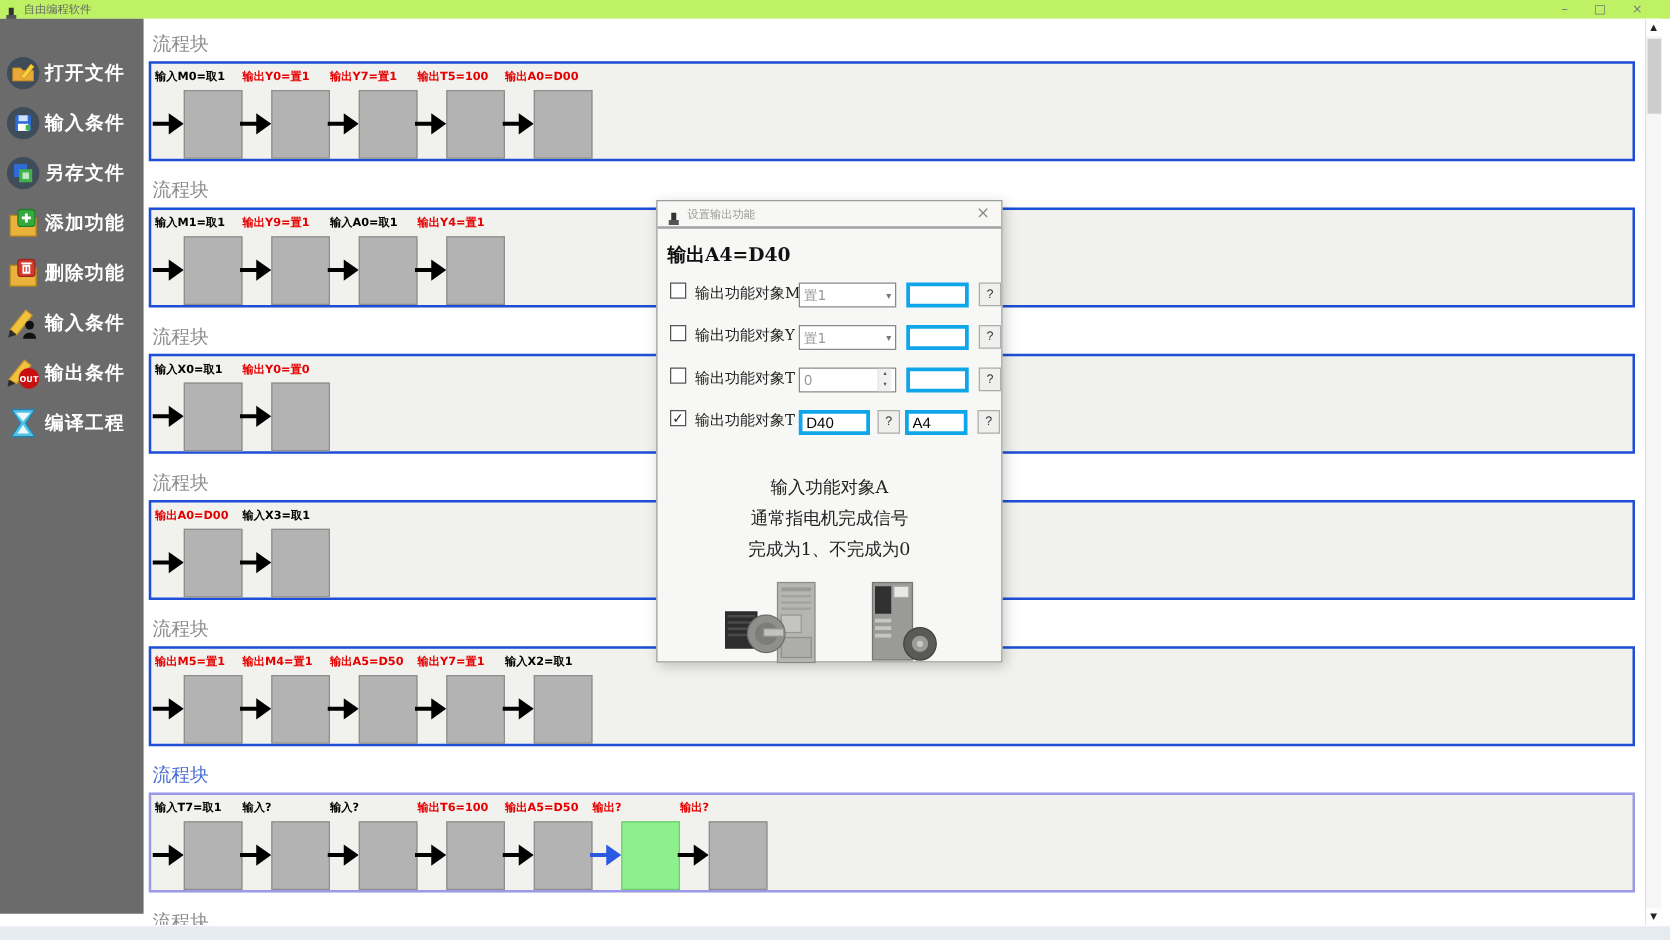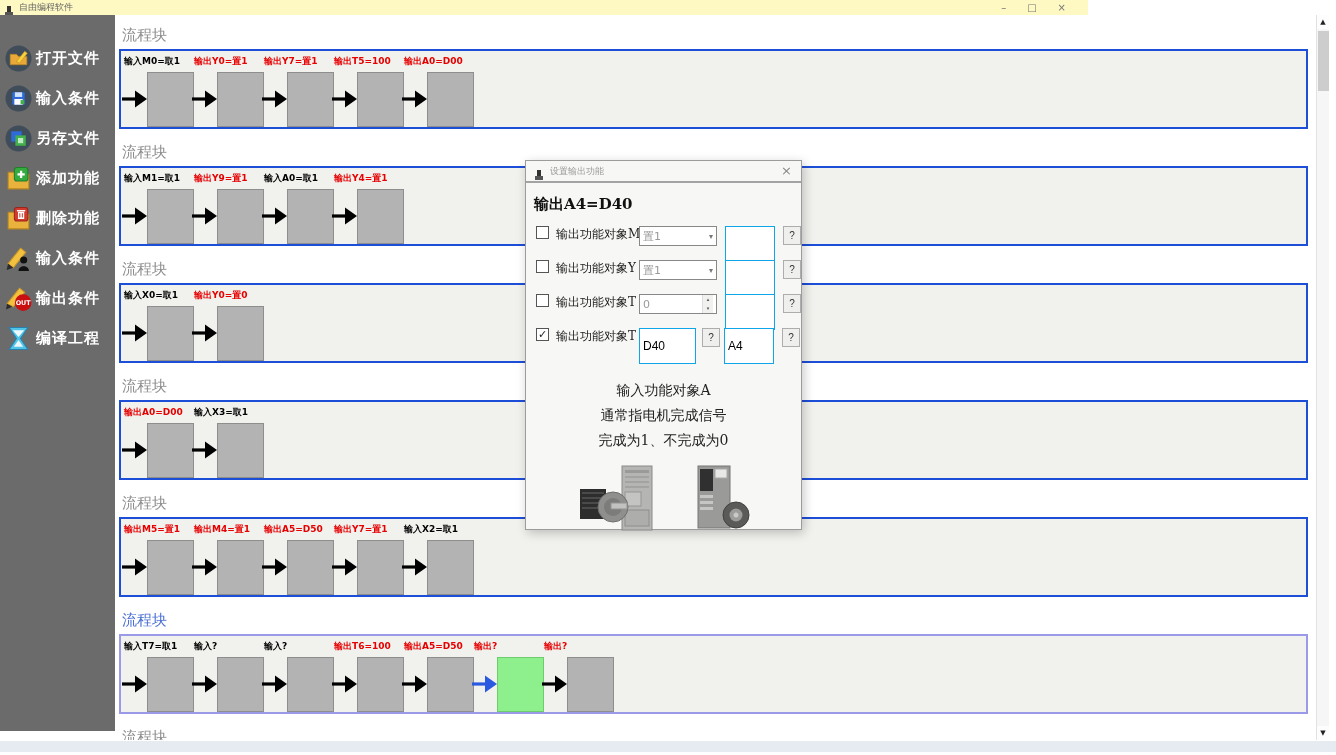--- a/index.html
+++ b/index.html
@@ -3,21 +3,21 @@
 <meta charset="utf-8">
 <style>
   :root{
     --red:#e60000; --hl-blue:#2a5ae0; --hl-green:#8df08d;
     --sel-border:#9a9ae8; --sel-heading:#4a6fd4;
   }
   *{margin:0;padding:0;box-sizing:border-box}
   html,body{width:1336px;height:755px;overflow:hidden;background:#fff;
     font-family:"DejaVu Sans","Liberation Sans",sans-serif;}
   
-  .titlebar{position:absolute;left:0;top:0;width:1088px;height:15px;background:#fef9c3;
+  .titlebar{position:absolute;left:0;top:0;width:1336px;height:15px;background:#bef264;
     display:flex;align-items:center;padding:0 0 0 4px;}
   .app-icon{width:10px;height:11px;display:inline-block}
   .app-title{font-size:9px;color:#666;margin-left:5px}
   .win-controls{margin-left:auto;display:flex;gap:21px;margin-right:22px;align-items:center}
   .wc{font-size:10px;color:#777;line-height:15px;cursor:default}
   
   .sidebar{position:absolute;left:0;top:15px;width:115px;height:716px;background:#6b6b6b;
     padding-top:23px}
   .side-item{display:flex;align-items:center;height:40px;padding-left:5px;color:#fff}
   .side-icon{width:27px;height:27px;flex:none;margin-right:4px}
@@ -64,21 +64,21 @@
   .cb{width:13px;height:13px;border:1px solid #555;background:#fff;font-size:11px;
     line-height:12px;text-align:center;color:#222;flex:none}
   .dlg-label{font-family:"DejaVu Serif","Liberation Serif",serif;font-size:12px;color:#222;
     margin-left:7px;width:83px;white-space:nowrap;flex:none}
   .selbox{width:78px;height:20px;border:1px solid #888;background:#fff;display:flex;
     align-items:center;padding:0 3px;flex:none}
   .selval{flex:1;font-size:11px;color:#9a9a9a}
   .selarrow{font-size:8px;color:#777}
   .spincol{width:11px;height:18px;display:flex;flex-direction:column;border-left:1px solid #ddd}
   .spincell{flex:1;font-size:5px;line-height:8px;text-align:center;color:#555;background:#f1f1f0}
-  .fld{width:50px;height:36px;border:1px solid #0ea5e9;background:#fff;margin-left:8px;
+  .fld{width:50px;height:20px;border:3px solid #0ea5e9;background:#fff;margin-left:8px;
     font-size:12px;color:#000;padding:0 3px;flex:none}
   .fld.wide{width:57px}
   .qbtn{width:18px;height:19px;border:1px solid #adadad;background:#efefed;font-size:10px;
     color:#333;margin-left:8px;padding:0;flex:none;line-height:16px}
   .qbtn.tight{margin-left:6px}
   .fld.tight{margin-left:4px}
   .dlg-help{text-align:center;margin-top:16px;font-family:"DejaVu Serif","Liberation Serif",serif;
     font-size:14px;color:#222;line-height:25px}
   .dlg-imgs{display:flex;justify-content:center;align-items:flex-end;gap:20px;margin-top:12px}
 </style>

